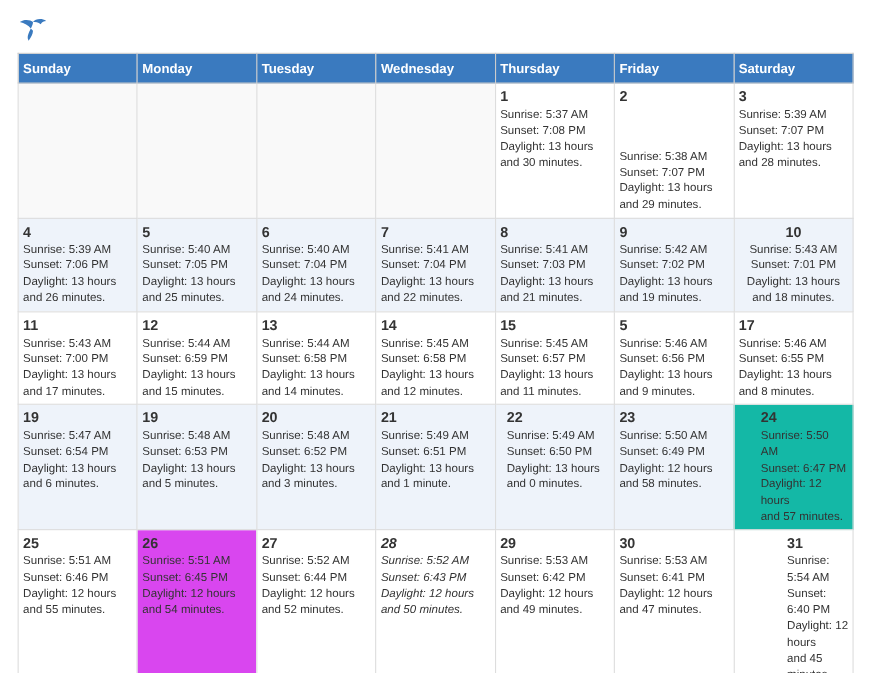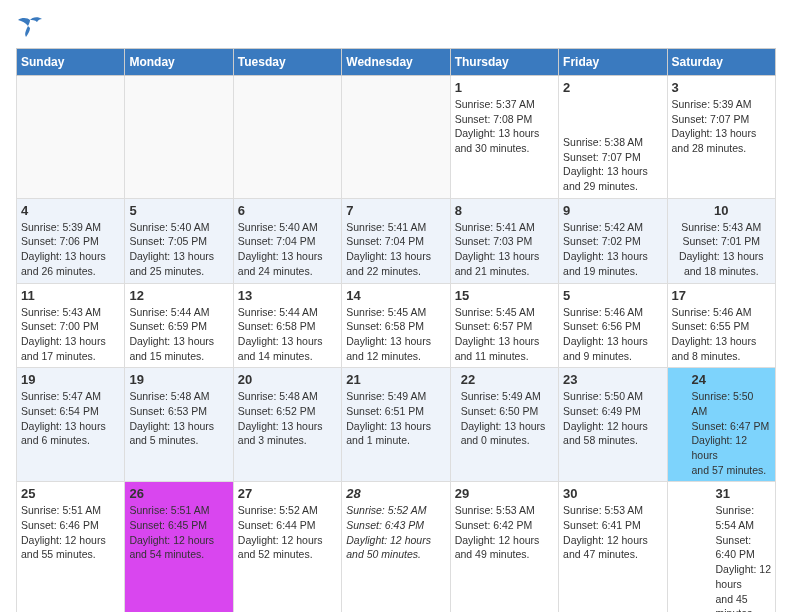--- a/index.html
+++ b/index.html
@@ -290,21 +290,21 @@
 Daylight: 13 hours
 and 0 minutes.</div>
         </td>
         <td style="background: rgb(238, 243, 250);">
           <span class="day-number">23</span>
           <div class="day-info" style="white-space: pre-line;">Sunrise: 5:50 AM
 Sunset: 6:49 PM
 Daylight: 12 hours
 and 58 minutes.</div>
         </td>
-        <td style="background: #7dd3fc; padding-left: 24px;">
+        <td style="background: #14b8a6; padding-left: 24px;">
           <span class="day-number">24</span>
           <div class="day-info" style="white-space: pre-line;">Sunrise: 5:50 AM
 Sunset: 6:47 PM
 Daylight: 12 hours
 and 57 minutes.</div>
         </td>
       </tr>
       <tr>
         <td style="background: rgb(255, 255, 255);">
           <span class="day-number">25</span>

